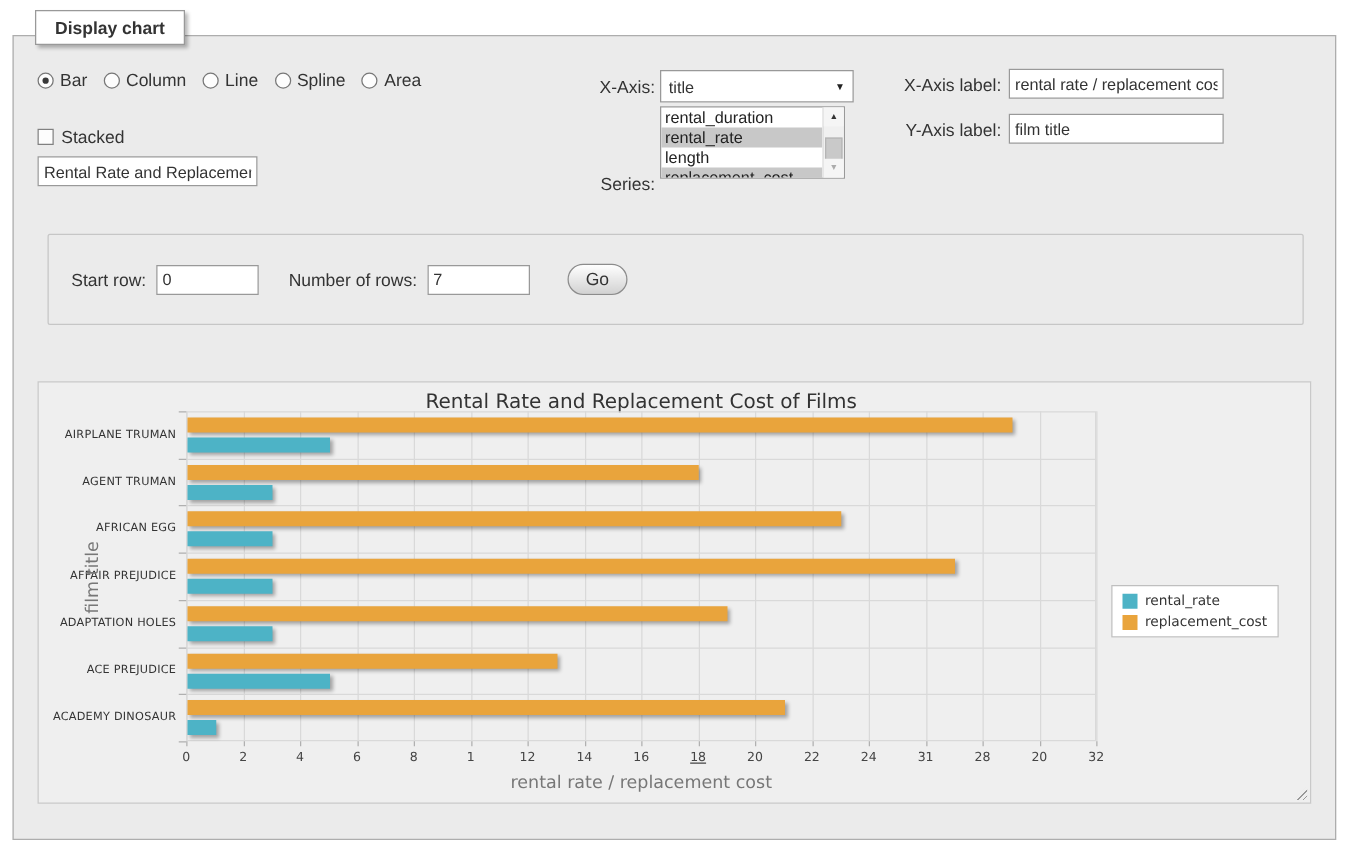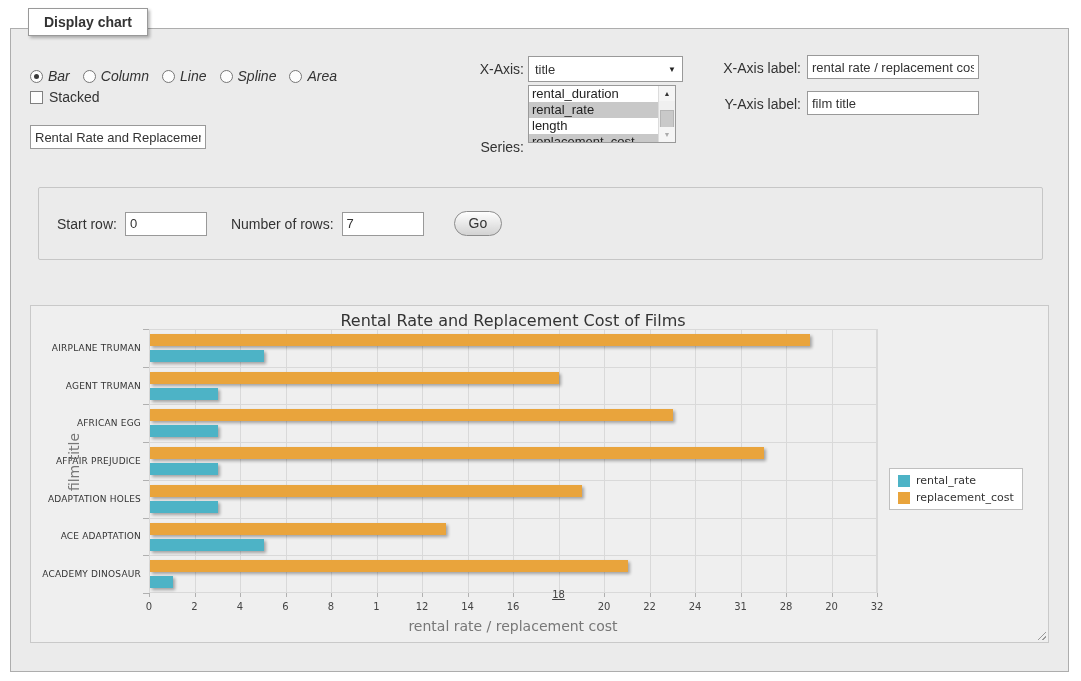--- a/index.html
+++ b/index.html
@@ -8,27 +8,27 @@
   .abs { position:absolute; }
   
   #main-fieldset { left:10px; top:28px; width:1059px; height:644px;
     background:#EBEBEB; border:1px solid #ADADAD; }
   #fieldset-legend { left:28px; top:8px; background:#fff; border:1px solid #999;
     box-shadow:2px 2px 3px rgba(0,0,0,0.28); padding:5px 15px;
     font-size:14px; font-weight:bold; color:#333; z-index:5; }
   
   .ctl-label { font-size:14px; color:#333; white-space:nowrap; }
   .r-label { text-align:right; }
-  #chart-type-row { left:30px; top:68px; display:flex; align-items:flex-end; gap:13px;font-style:italic; }
+  #chart-type-row { left:30px; top:56px; display:flex; align-items:flex-end; gap:13px; }
   .radio-item { display:flex; align-items:center; gap:5px; cursor:default; }
   .radio-circle { width:13px; height:13px; border:1px solid #777; border-radius:50%;
     background:#fdfdfd; position:relative; flex:0 0 auto; }
   .radio-circle.sel::after { content:""; position:absolute; left:3px; top:3px;
     width:5px; height:5px; border-radius:50%; background:#3a3a3a; }
-  #stacked-row { left:30px; top:89px; display:flex; align-items:center; gap:6px; }
+  #stacked-row { left:30px; top:101px; display:flex; align-items:center; gap:6px; }
   .checkbox-box { width:13px; height:13px; border:1px solid #808080; background:#fdfdfd; }
   input.txt { border:1px solid #999; background:#fff; font-family:"Liberation Sans",sans-serif;
     font-size:13px; color:#333; padding:2px 4px; height:24px; }
   #title-input { left:30px; top:125px; width:176px; }
   #xaxis-label-txt   { left:455px; top:61px;  width:69px; }
   #series-label-txt  { left:455px; top:139px; width:69px; }
   #xaxislab-label-txt{ left:721px; top:60px;  width:80px; }
   #yaxislab-label-txt{ left:721px; top:96px;  width:80px; }
   #xaxis-select { left:528px; top:56px; width:155px; height:26px; background:#fff;
     border:1px solid #999; font-size:13px; display:flex; align-items:center; }
@@ -185,21 +185,21 @@
       <div class="tick-x" style="left: 391px; top: 287px;"></div>
       <div class="xtick-label" style="left: 371px; top: 295px;">12</div>
       <div class="gridline-v" style="left: 436.5px; top: 23px; height: 264px;"></div>
       <div class="tick-x" style="left: 436.5px; top: 287px;"></div>
       <div class="xtick-label" style="left: 416.5px; top: 295px;">14</div>
       <div class="gridline-v" style="left: 482px; top: 23px; height: 264px;"></div>
       <div class="tick-x" style="left: 482px; top: 287px;"></div>
       <div class="xtick-label" style="left: 462px; top: 295px;">16</div>
       <div class="gridline-v" style="left: 527.5px; top: 23px; height: 264px;"></div>
       <div class="tick-x" style="left: 527.5px; top: 287px;"></div>
-      <div class="xtick-label" style="left: 507.5px; top: 283px; text-decoration: underline;">18</div>
+      <div class="xtick-label" style="left: 507.5px; top: 295px; text-decoration: underline;">18</div>
       <div class="gridline-v" style="left: 573px; top: 23px; height: 264px;"></div>
       <div class="tick-x" style="left: 573px; top: 287px;"></div>
       <div class="xtick-label" style="left: 553px; top: 295px;">20</div>
       <div class="gridline-v" style="left: 618.5px; top: 23px; height: 264px;"></div>
       <div class="tick-x" style="left: 618.5px; top: 287px;"></div>
       <div class="xtick-label" style="left: 598.5px; top: 295px;">22</div>
       <div class="gridline-v" style="left: 664px; top: 23px; height: 264px;"></div>
       <div class="tick-x" style="left: 664px; top: 287px;"></div>
       <div class="xtick-label" style="left: 644px; top: 295px;">24</div>
       <div class="gridline-v" style="left: 709.5px; top: 23px; height: 264px;"></div>
@@ -236,21 +236,21 @@
       <div class="bar" style="left: 119px; top: 81.7143px; width: 68.0225px; background: rgb(77, 179, 198);"></div>
       <div class="cat-label" style="top: 98.4286px; height: 37.7143px;">AFRICAN EGG</div>
       <div class="bar" style="left: 119px; top: 103.429px; width: 523.022px; background: rgb(233, 164, 60);"></div>
       <div class="bar" style="left: 119px; top: 119.429px; width: 68.0225px; background: rgb(77, 179, 198);"></div>
       <div class="cat-label" style="top: 136.143px; height: 37.7143px;">AFFAIR PREJUDICE</div>
       <div class="bar" style="left: 119px; top: 141.143px; width: 614.022px; background: rgb(233, 164, 60);"></div>
       <div class="bar" style="left: 119px; top: 157.143px; width: 68.0225px; background: rgb(77, 179, 198);"></div>
       <div class="cat-label" style="top: 173.857px; height: 37.7143px;">ADAPTATION HOLES</div>
       <div class="bar" style="left: 119px; top: 178.857px; width: 432.022px; background: rgb(233, 164, 60);"></div>
       <div class="bar" style="left: 119px; top: 194.857px; width: 68.0225px; background: rgb(77, 179, 198);"></div>
-      <div class="cat-label" style="top: 211.571px; height: 37.7143px;">ACE ADAPTATION</div>
+      <div class="cat-label" style="top: 211.571px; height: 37.7143px;">ACE PREJUDICE</div>
       <div class="bar" style="left: 119px; top: 216.571px; width: 295.522px; background: rgb(233, 164, 60);"></div>
       <div class="bar" style="left: 119px; top: 232.571px; width: 113.522px; background: rgb(77, 179, 198);"></div>
       <div class="cat-label" style="top: 249.286px; height: 37.7143px;">ACADEMY DINOSAUR</div>
       <div class="bar" style="left: 119px; top: 254.286px; width: 477.522px; background: rgb(233, 164, 60);"></div>
       <div class="bar" style="left: 119px; top: 270.286px; width: 22.5225px; background: rgb(77, 179, 198);"></div>
     </div>
   <div class="abs" id="xaxis-title">rental rate / replacement cost</div>
   <div class="abs" id="yaxis-title">film title</div>
   <div class="abs" id="chart-legend">
     <div class="legend-row">

